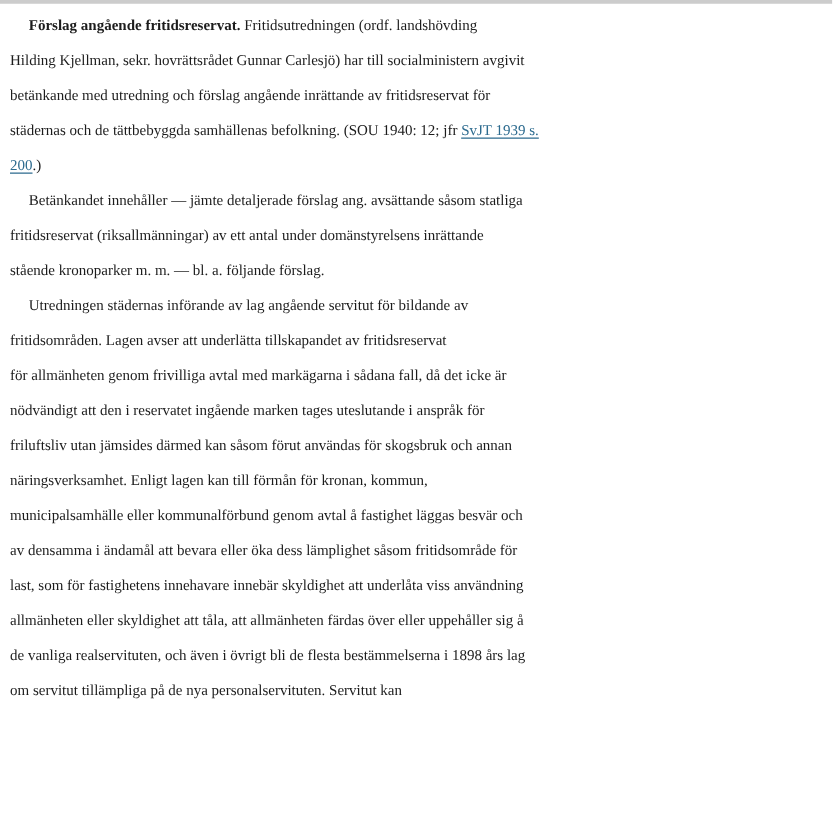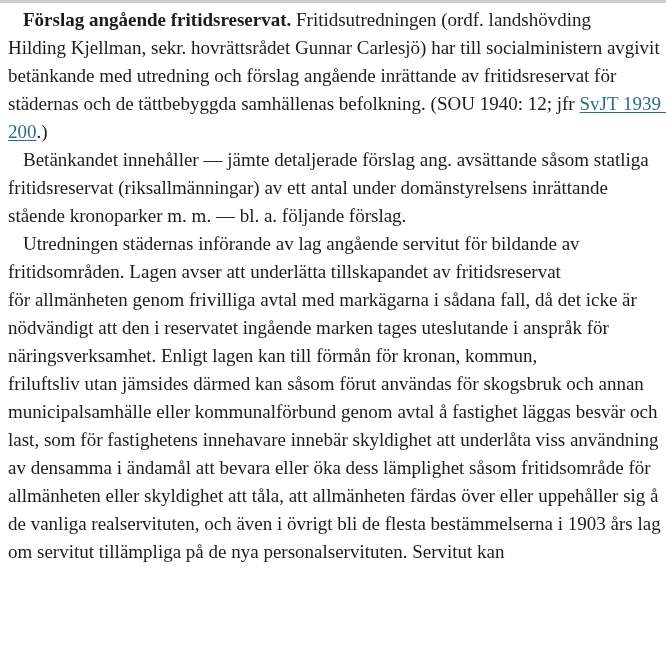--- a/index.html
+++ b/index.html
@@ -19,21 +19,21 @@
     font-family: "Liberation Serif", "DejaVu Serif", serif;
     color: var(--text);
   }
   .top-border {
     width: 100%;
     height: 3px;
     background: var(--top-border);
   }
   .article-body {
     padding: 3px 8px 0 8px;
-    font-size: 19px;
+    font-size: 12px;
     line-height: 28px;
   }
   .line {
     white-space: nowrap;
   }
   .line.indent {
     text-indent: 15px;
   }
   .bold {
     font-weight: bold;
@@ -60,23 +60,23 @@
       <div>
         <div class="line indent"><span class="plain">Betänkandet innehåller — jämte detaljerade förslag ang. avsättande såsom statliga</span></div>
         <div class="line"><span class="plain">fritidsreservat (riksallmänningar) av ett antal under domänstyrelsens inrättande</span></div>
         <div class="line"><span class="plain">stående kronoparker m. m. — bl. a. följande förslag.</span></div>
       </div>
       <div>
         <div class="line indent"><span class="plain">Utredningen städernas införande av lag angående servitut för bildande av</span></div>
         <div class="line"><span class="plain">fritidsområden. Lagen avser att underlätta tillskapandet av fritidsreservat</span></div>
         <div class="line"><span class="plain">för allmänheten genom frivilliga avtal med markägarna i sådana fall, då det icke är</span></div>
         <div class="line"><span class="plain">nödvändigt att den i reservatet ingående marken tages uteslutande i anspråk för</span></div>
+        <div class="line"><span class="plain">friluftsliv utan jämsides därmed kan såsom förut användas för skogsbruk och annan</span></div>
         <div class="line"><span class="plain">näringsverksamhet. Enligt lagen kan till förmån för kronan, kommun,</span></div>
-        <div class="line"><span class="plain">friluftsliv utan jämsides därmed kan såsom förut användas för skogsbruk och annan</span></div>
         <div class="line"><span class="plain">municipalsamhälle eller kommunalförbund genom avtal å fastighet läggas besvär och</span></div>
+        <div class="line"><span class="plain">av densamma i ändamål att bevara eller öka dess lämplighet såsom fritidsområde för</span></div>
         <div class="line"><span class="plain">last, som för fastighetens innehavare innebär skyldighet att underlåta viss användning</span></div>
-        <div class="line"><span class="plain">av densamma i ändamål att bevara eller öka dess lämplighet såsom fritidsområde för</span></div>
         <div class="line"><span class="plain">allmänheten eller skyldighet att tåla, att allmänheten färdas över eller uppehåller sig å</span></div>
-        <div class="line"><span class="plain">de vanliga realservituten, och även i övrigt bli de flesta bestämmelserna i 1903 års lag</span></div>
+        <div class="line"><span class="plain">de vanliga realservituten, och även i övrigt bli de flesta bestämmelserna i 1898 års lag</span></div>
         <div class="line"><span class="plain">om servitut tillämpliga på de nya personalservituten. Servitut kan</span></div>
       </div>
     </div>
 </div>
 
 </body></html>

